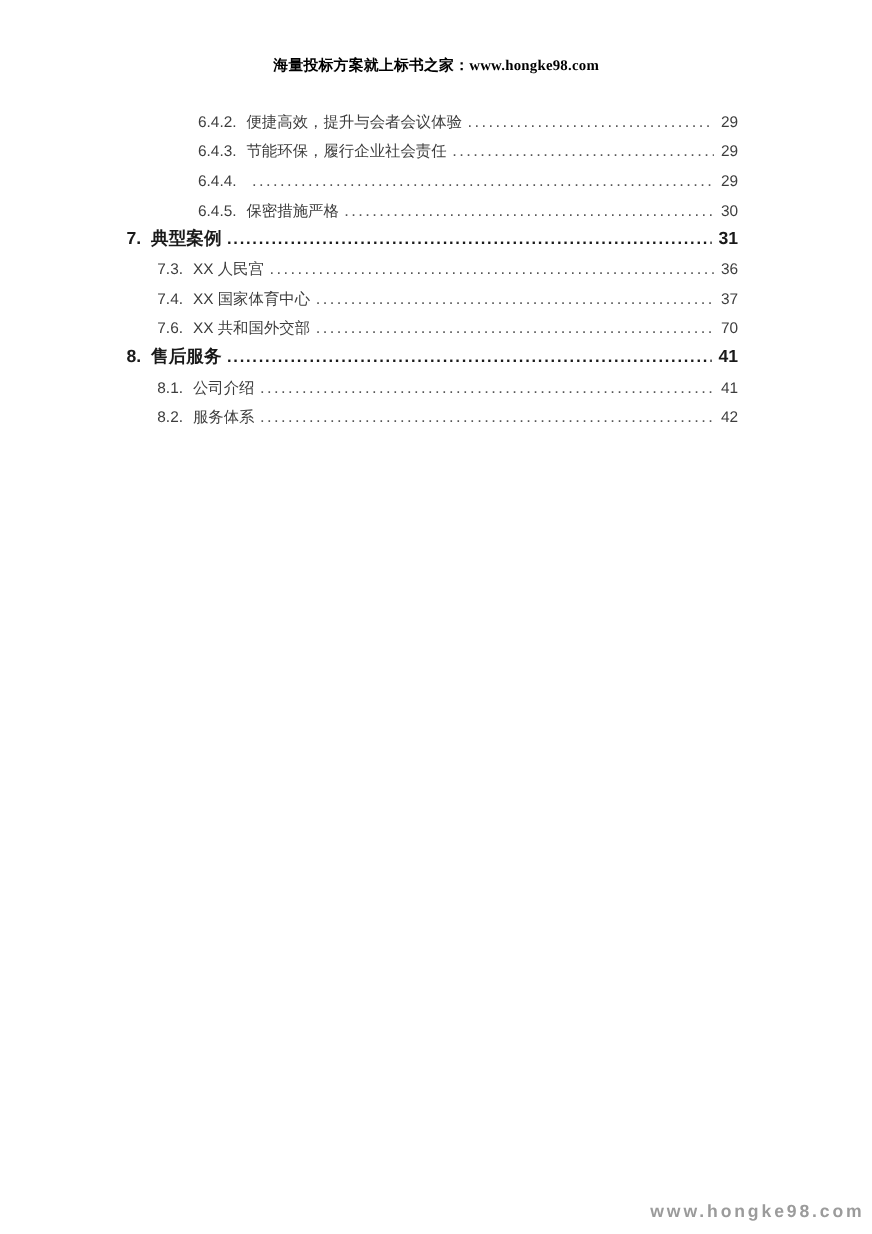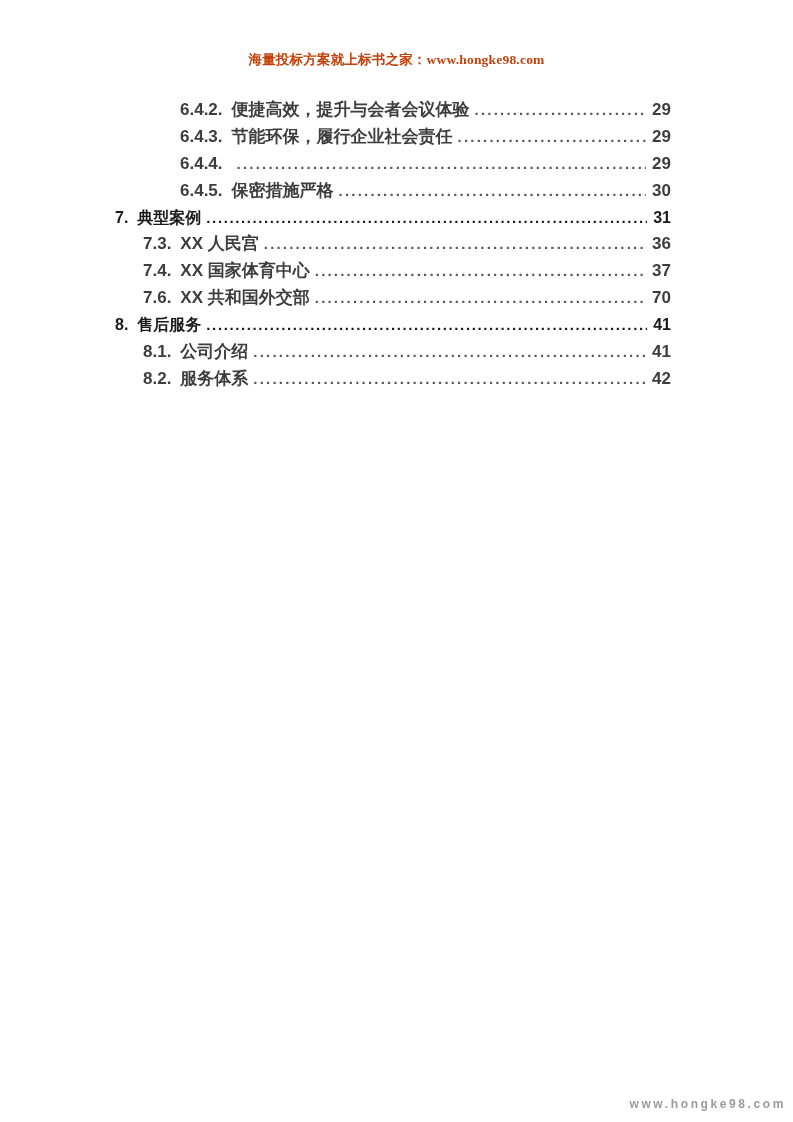--- a/index.html
+++ b/index.html
@@ -13,39 +13,38 @@
   }
   .doc-header {
     position: absolute;
     top: 51px;
     left: 0;
     width: 100%;
     text-align: center;
     font-family: "Liberation Serif", "DejaVu Serif", serif;
     font-weight: bold;
     font-size: 13.5px;
-    color: #c2410c;
+    color: #000000;
     letter-spacing: 0.2px;
   }
   .toc {
     position: absolute;
     top: 97px;
     left: 115px;
     width: 556px;
   }
   .toc-row {
     display: flex;
     align-items: baseline;
     height: 26.9px;
     line-height: 26.9px;
-    font-size: 17px;
+    font-size: 14px;
     color: #3d3d3d;
     white-space: nowrap;
     cursor: pointer;
-    font-weight: bold;
   }
   .toc-row.level-2 { padding-left: 28px; }
   .toc-row.level-3 { padding-left: 65px; }
   .toc-row.bold {
     font-weight: bold;
     color: #1a1a1a;
     font-size: 16px;
   }
   .toc-num { margin-right: 9px; flex: 0 0 auto; }
   .toc-label { flex: 0 0 auto; }
@@ -76,21 +75,21 @@
   }
   .footer-logo {
     font-size: 28px;
     font-weight: bold;
     color: #8e8e8e;
     letter-spacing: 1.5px;
     line-height: 1.1;
   }
   .footer-url {
     margin-top: 16px;
-    font-size: 12px;
+    font-size: 16px;
     font-weight: 600;
     color: #9b9b9b;
     letter-spacing: 2.6px;
   }
 </style>
 </head>
 <body>
 
 <div class="page">
 

